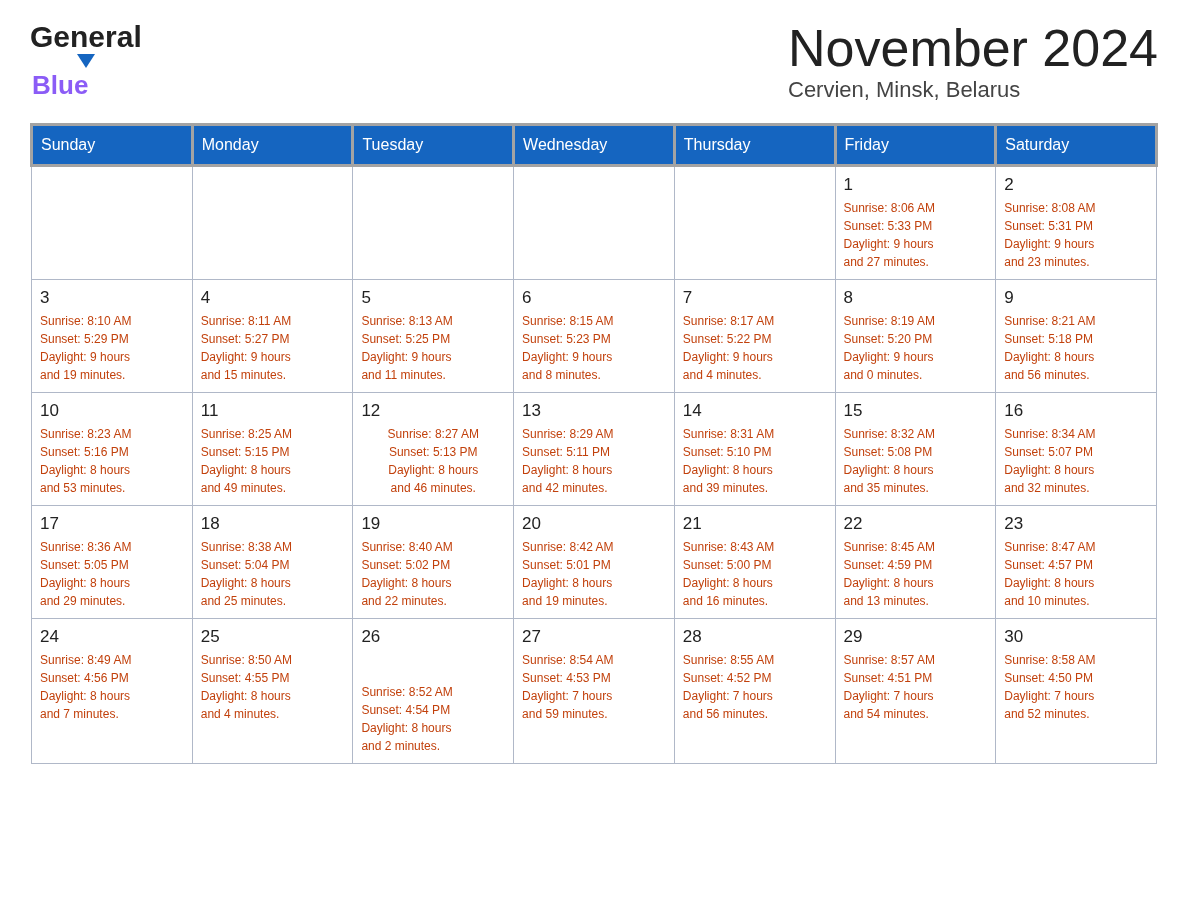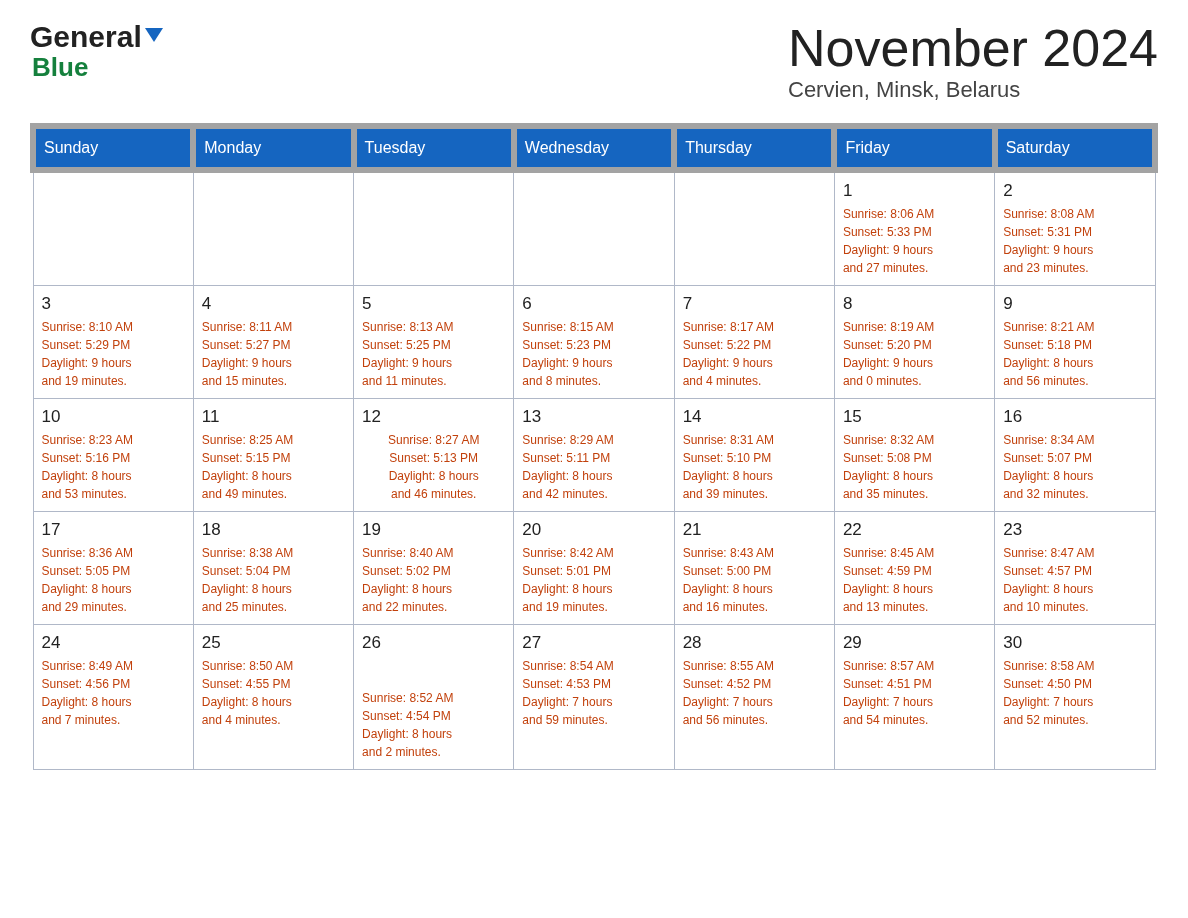--- a/index.html
+++ b/index.html
@@ -41,21 +41,21 @@
       border-collapse: collapse;
       table-layout: fixed;
     }
     .calendar-table thead tr th {
       background-color: #1565c0;
       color: #fff;
       padding: 10px 8px;
       font-size: 16px;
       font-weight: normal;
       text-align: left;
-      border: 6px solid #a3a3a3;
+      border: 3px solid #a3a3a3;
     }
     .calendar-table tbody tr td {
       vertical-align: top;
       padding: 8px 8px;
       font-size: 12.5px;
       color: #222;
       border: 1px solid #b0b8c8;
       height: 110px;
       width: 14.28%;
     }
@@ -71,34 +71,35 @@
       color: #c2410c;
       line-height: 1.5;
     }
     .empty-cell {
       background: #fff;
     }
     
     .logo-wrapper {
       display: flex;
       align-items: center;
+      flex-direction: column;
     }
   </style>
 </head>
 <body>
 
 <div class="header-area">
   <div class="logo">
     <div class="logo-wrapper">
       <span style="font-size:30px;font-weight:bold;color:#222;">General</span>
       <svg width="22" height="22" viewBox="0 0 22 22" style="margin-left:1px;margin-top:-4px;">
         <polygon points="2,4 20,4 11,18" fill="#1565c0"></polygon>
       </svg>
     </div>
-    <div style="color:#15803d;font-size:26px;font-weight:bold;padding-left:2px;line-height:1;">Blue</div>
+    <div style="color:#8b5cf6;font-size:26px;font-weight:bold;padding-left:2px;line-height:1;">Blue</div>
   </div>
   <div class="title-area">
     <div class="month-title">November 2024</div>
     <div class="location-title">Cervien, Minsk, Belarus</div>
   </div>
 </div>
 
 <table class="calendar-table">
   <thead>
     <tr>

